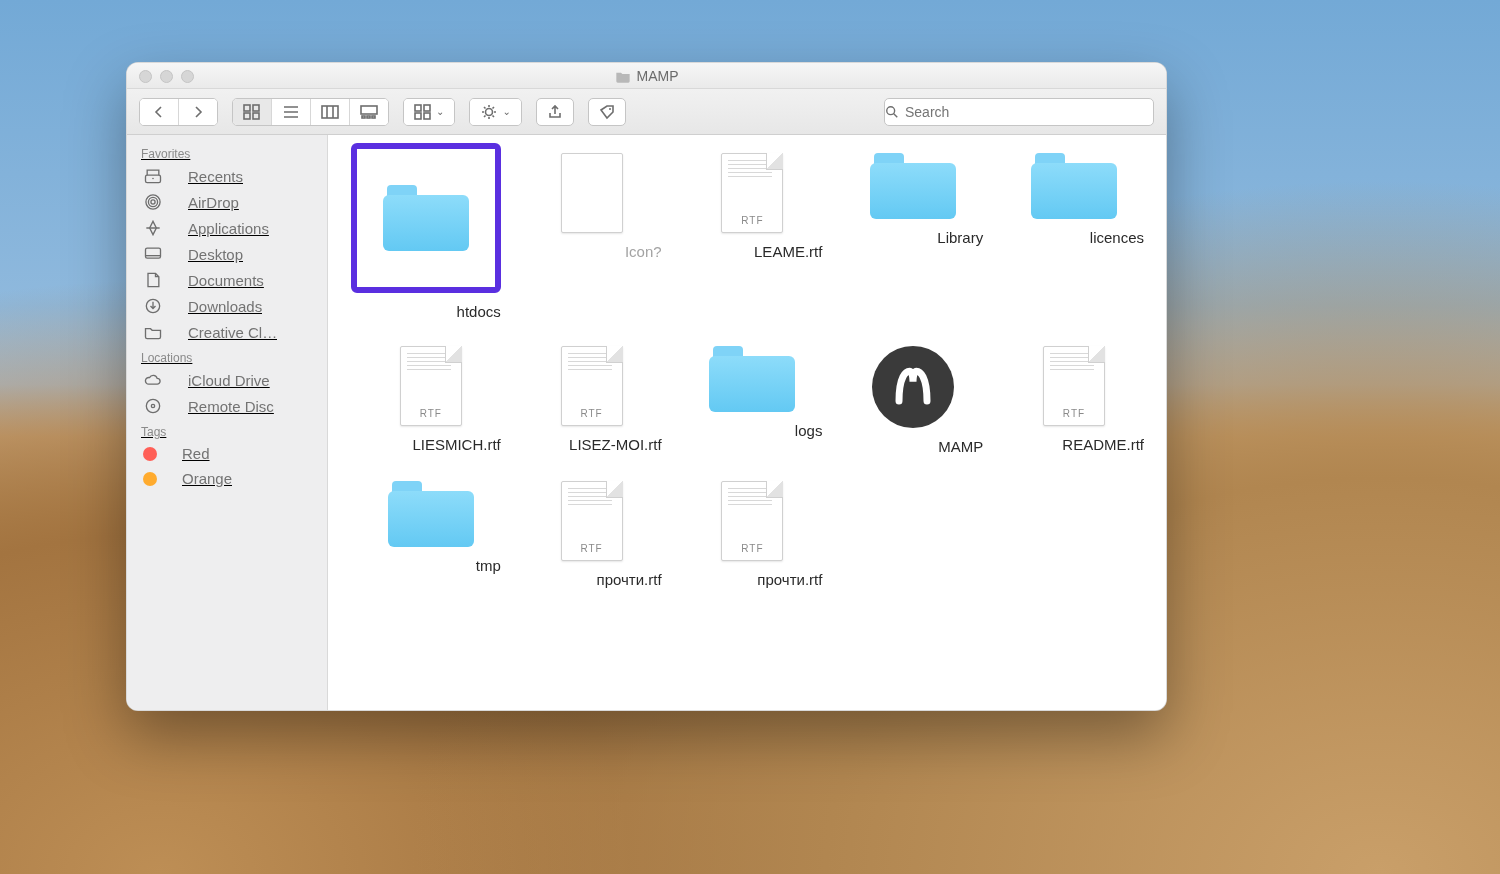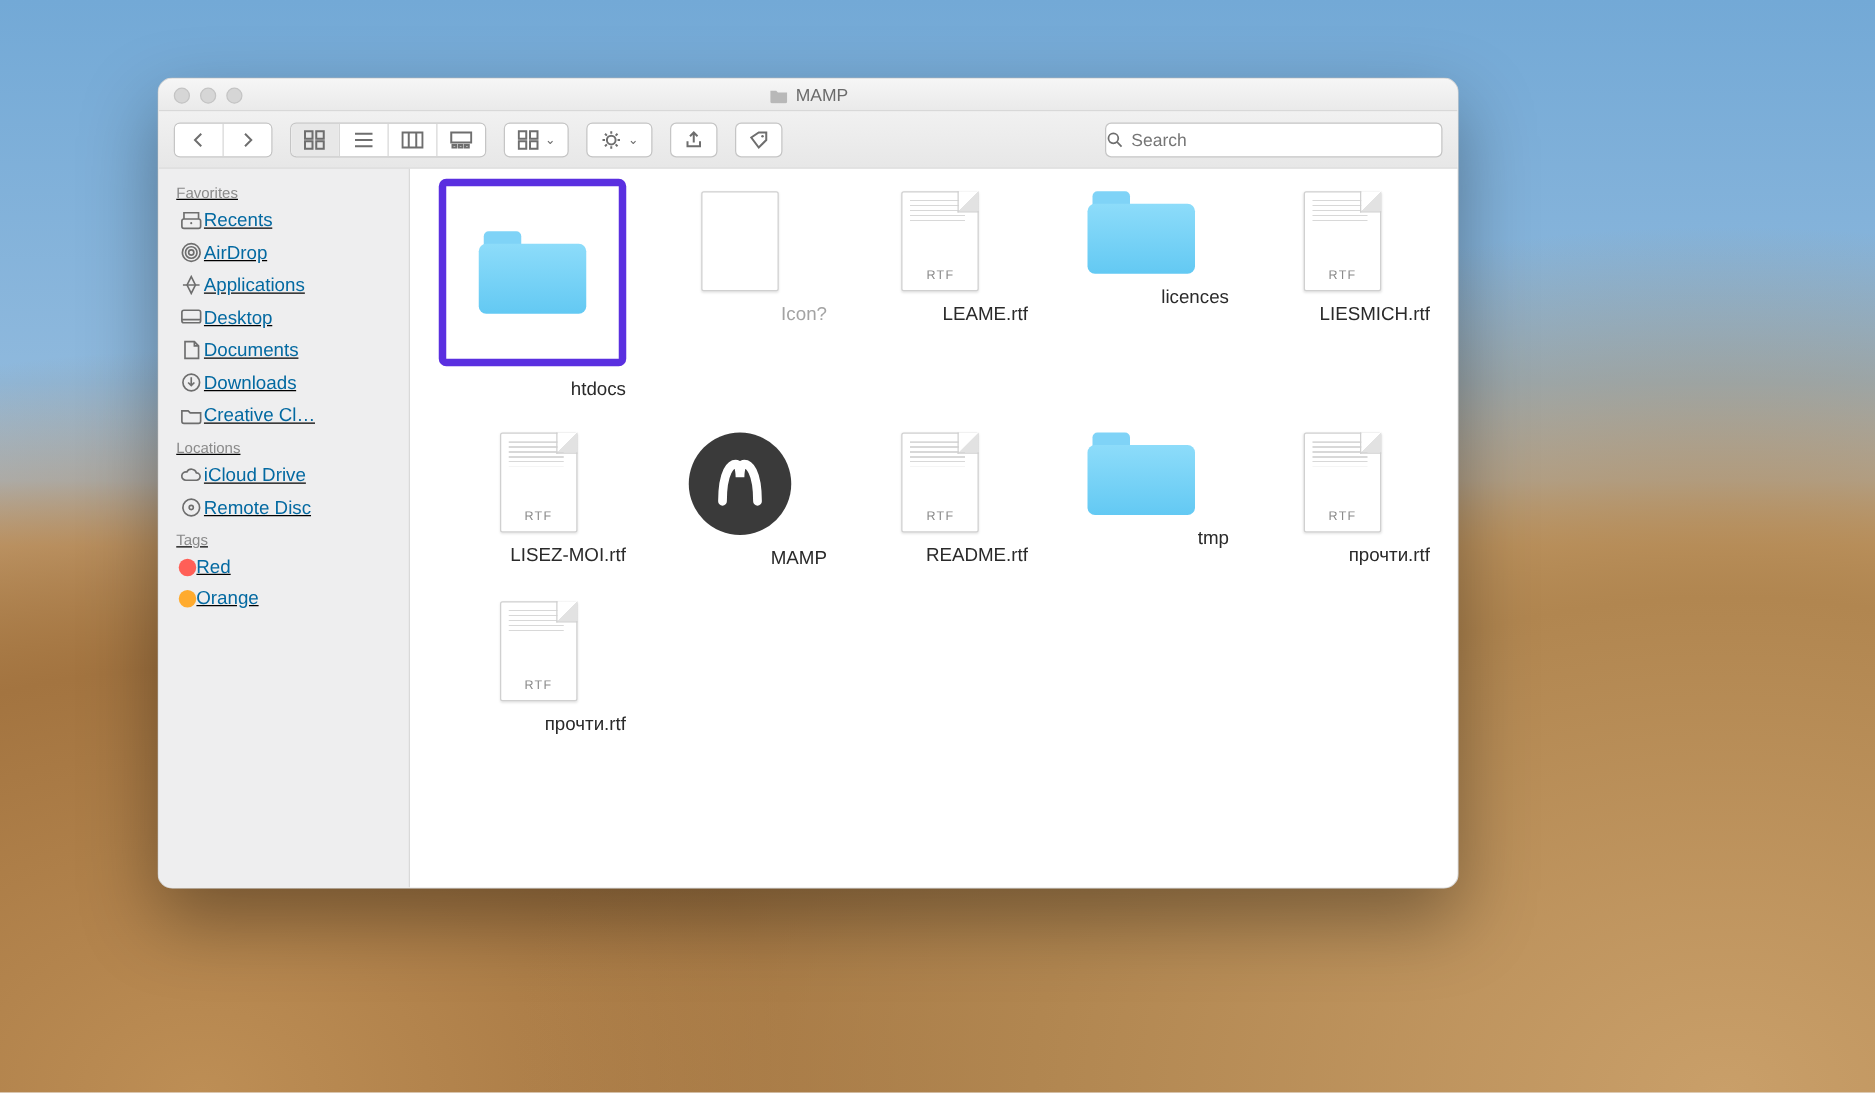--- a/index.html
+++ b/index.html
@@ -39,21 +39,21 @@
   .chev { font-size: 10px; color: #6a6a6a; margin-left: 4px; }
   .singlebtn { border: 1px solid #c5c5c5; border-radius: 5px; background: #fff; height: 28px; width: 38px; display: flex; align-items: center; justify-content: center; cursor: pointer; }
   .singlebtn svg { width: 16px; height: 16px; }
   .search { margin-left: auto; display: flex; align-items: center; border: 1px solid #c5c5c5; border-radius: 5px; background: #fff; height: 28px; width: 270px; padding: 0 0; gap: 6px; }
   .search input { border: none; outline: none; font-size: 14px; flex: 1; color: #777; background: transparent; }
   .search svg { width: 14px; height: 14px; }
 
   .body { flex: 1; display: flex; min-height: 0; }
   .sidebar { width: 201px; background: #eeeeef; border-right: 1px solid #d9d9d9; padding: 6px 0; overflow: hidden; text-decoration: underline; }
   .sec-label { font-size: 12px; color: #8a8a8a; padding: 6px 14px 2px; }
-  .sbi { display: flex; align-items: center; gap: 0; padding: 4px 16px; font-size: 15px; color: #0369a1; cursor: pointer; }
+  .sbi { display: flex; align-items: center; gap: 25px; padding: 4px 16px; font-size: 15px; color: #737373; cursor: pointer; }
   .sbi svg { width: 20px; height: 18px; flex: 0 0 20px; }
   .sbi span.lbl { white-space: nowrap; overflow: hidden; text-overflow: ellipsis; }
   .tagdot { width: 14px; height: 14px; border-radius: 50%; }
 
   .content { flex: 1; background: #fff; padding: 18px 22px; overflow: auto; }
   .grid { display: grid; grid-template-columns: repeat(5, 1fr); column-gap: 10px; row-gap: 26px; }
   .item { display: flex; flex-direction: column; align-items: flex-end; gap: 10px; cursor: pointer; }
   .iconwrap { width: 140px; display: flex; align-items: center; justify-content: center; }
   .iconwrap.highlight { width: 150px; height: 150px; border: 6px solid #5a2fe0; border-radius: 6px; margin-top: -10px; }
   .item .name { font-size: 15px; color: #2a2a2a; text-align: center; }
@@ -295,39 +295,57 @@
               </div>
               <div class="name">LEAME.rtf</div>
             </div>
             <div class="item">
               <div class="iconwrap">
                 <div class="folder">
                   <div class="tab"></div>
                   <div class="bod"></div>
                 </div>
               </div>
+              <div class="name">Library</div>
+            </div>
+            <div class="item">
+              <div class="iconwrap">
+                <div class="folder">
+                  <div class="tab"></div>
+                  <div class="bod"></div>
+                </div>
+              </div>
               <div class="name">licences</div>
             </div>
             <div class="item">
               <div class="iconwrap">
                 <div class="file">
                   <div class="lines"></div>
                   <div class="tag">RTF</div>
                 </div>
               </div>
               <div class="name">LIESMICH.rtf</div>
             </div>
             <div class="item">
               <div class="iconwrap">
                 <div class="file">
                   <div class="lines"></div>
                   <div class="tag">RTF</div>
                 </div>
               </div>
               <div class="name">LISEZ-MOI.rtf</div>
+            </div>
+            <div class="item">
+              <div class="iconwrap">
+                <div class="folder">
+                  <div class="tab"></div>
+                  <div class="bod"></div>
+                </div>
+              </div>
+              <div class="name">logs</div>
             </div>
             <div class="item">
               <div class="iconwrap">
                 <div class="mamp">
                   <svg viewBox="0 0 64 64">
                     <path d="M16 48 C16 20 24 14 28 14 C32 14 32 26 32 26 C32 26 32 14 36 14 C40 14 48 20 48 48" stroke="#fff" stroke-width="8" stroke-linecap="round" fill="none"></path>
                   </svg>
                 </div>
               </div>
               <div class="name">MAMP</div>

